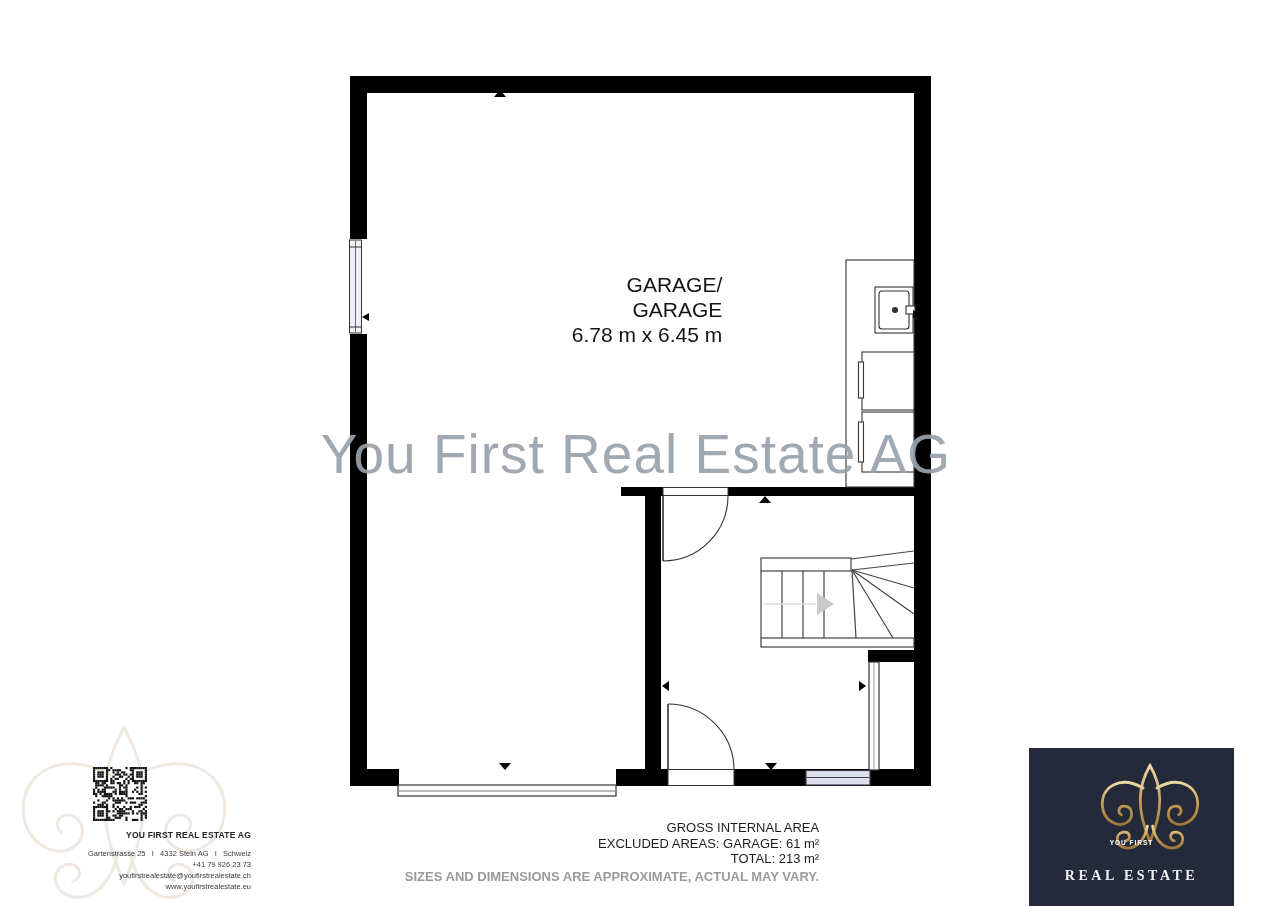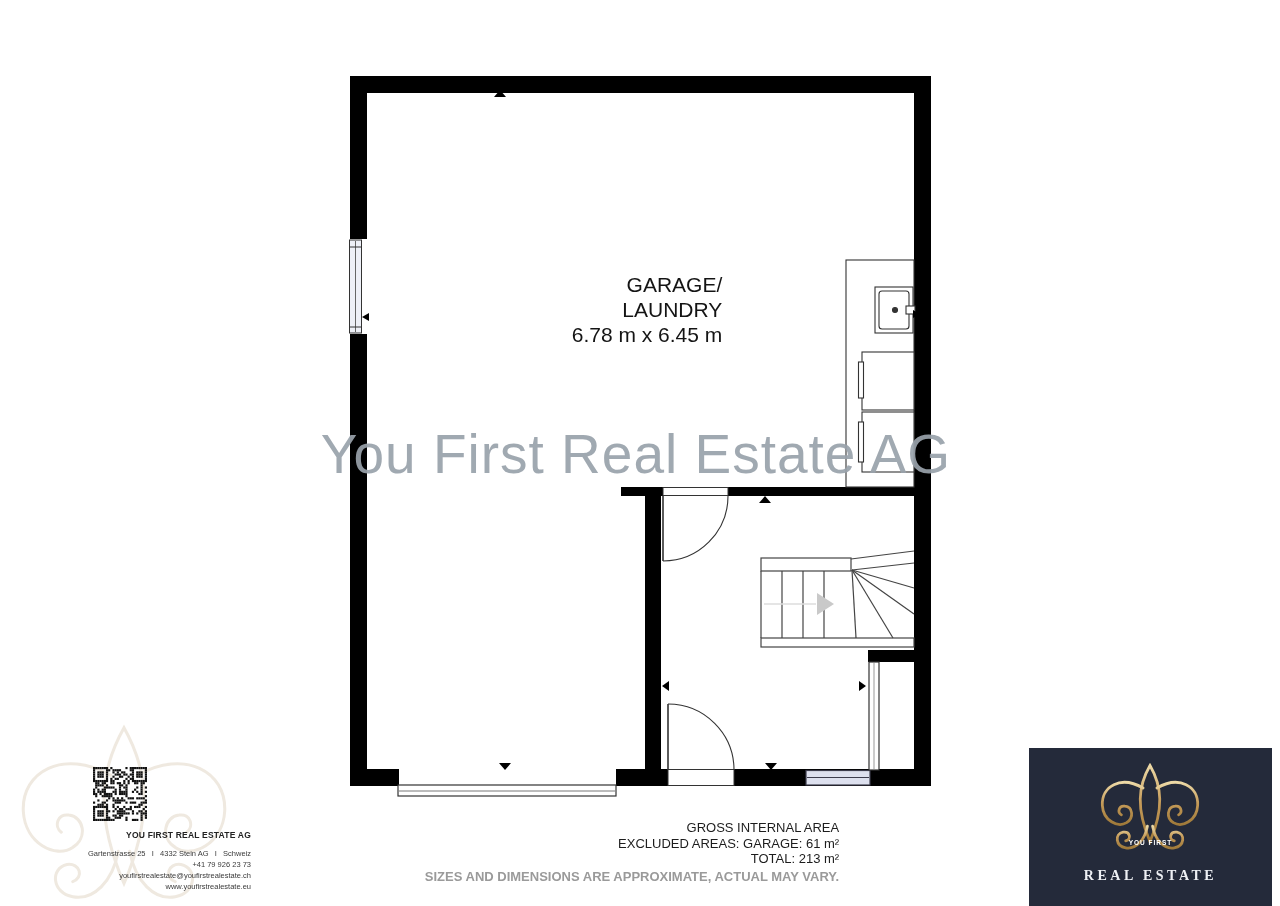--- a/index.html
+++ b/index.html
@@ -6,28 +6,28 @@
   #canvas{position:relative;width:1280px;height:906px;background:#fff;overflow:hidden;
           font-family:"Liberation Sans","DejaVu Sans",sans-serif;}
   #plan-svg{position:absolute;left:0;top:0;}
   .abs{position:absolute;}
   .ctr{transform:translateX(-50%);text-align:right;}
   .watermark{left:636px;top:422px;font-size:55px;letter-spacing:1px;color:#99a2ab;
              white-space:nowrap;font-weight:400;opacity:.92;}
   .room-label{color:#141414;font-size:21px;line-height:25px;white-space:nowrap;}
   .garage-label{left:647px;top:272px;}
   .entry-label{left:764px;top:651px;}
-  .area-summary{left:632px;top:820px;font-size:13px;line-height:15.5px;color:#1d1d1d;
+  .area-summary{left:612px;top:820px;font-size:13px;line-height:15.5px;color:#1d1d1d;
                 font-weight:500;white-space:nowrap;}
   .area-summary .disclaimer{font-size:13px;color:#9a9a9a;font-weight:700;margin-top:2px;}
   .agency-card{left:121px;top:830px;width:260px;color:#3a3a3a;}
   .agency-card .agency-name{font-size:8.5px;font-weight:bold;color:#222;letter-spacing:.2px;
                             margin-bottom:8px;white-space:pre;}
   .agency-card .agency-line{font-size:7.5px;line-height:11px;white-space:pre;}
-  .brand-box{left:1029px;top:748px;width:243px;height:158px;background:#242a3a;}
+  .brand-box{left:1029px;top:748px;width:205px;height:158px;background:#242a3a;}
   .brand-top{left:50%;top:91px;font-size:6.5px;color:#fff;letter-spacing:1px;font-weight:bold;
              white-space:nowrap;}
   .brand-bottom{left:50%;top:120px;font-family:"Liberation Serif","DejaVu Serif",serif;
                 font-size:14px;font-weight:bold;letter-spacing:3.5px;color:#eef0f4;white-space:nowrap;}
 </style>
 </head>
 <body>
 
 <div id="canvas">
 
@@ -141,21 +141,21 @@
       <polygon points="913,310 913,318 920,314"></polygon>
       <polygon points="669,681 669,691 662,686"></polygon>
       <polygon points="859,681 859,691 866,686"></polygon>
     </g>
   </svg>
 
   <div class="abs ctr watermark">You First Real Estate AG</div>
 
   <div class="abs ctr room-label garage-label">
     <div>GARAGE/</div>
-    <div>LAUNDRY</div>
+    <div>GARAGE</div>
     <div>6.78 m x 6.45 m</div>
   </div>
 
 
   <div class="abs ctr area-summary">
     <div>GROSS INTERNAL AREA</div>
     <div>EXCLUDED AREAS: GARAGE: 61 m²</div>
     <div>TOTAL: 213 m²</div>
     <div class="disclaimer">SIZES AND DIMENSIONS ARE APPROXIMATE, ACTUAL MAY VARY.</div>
   </div>

